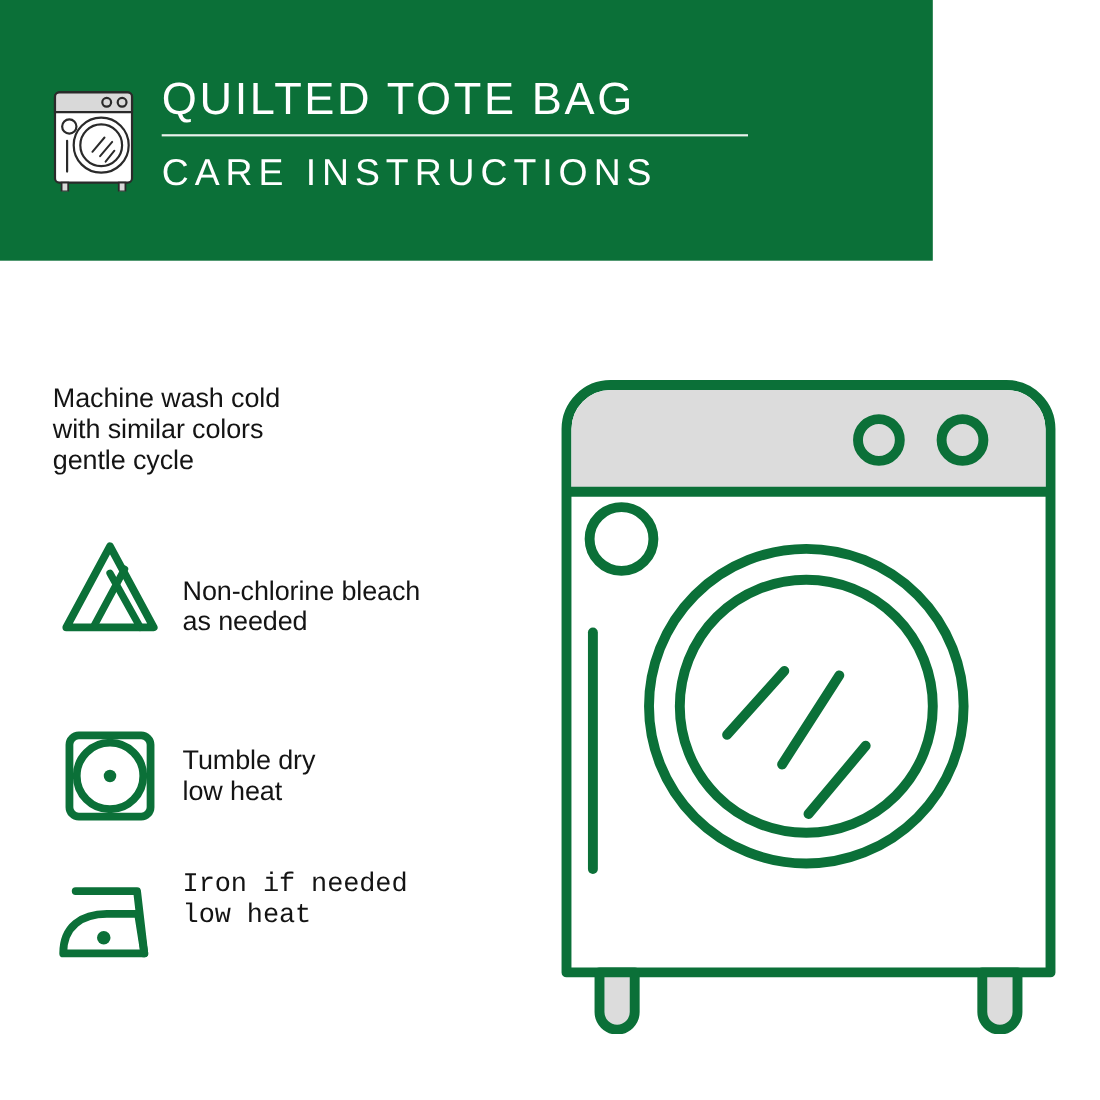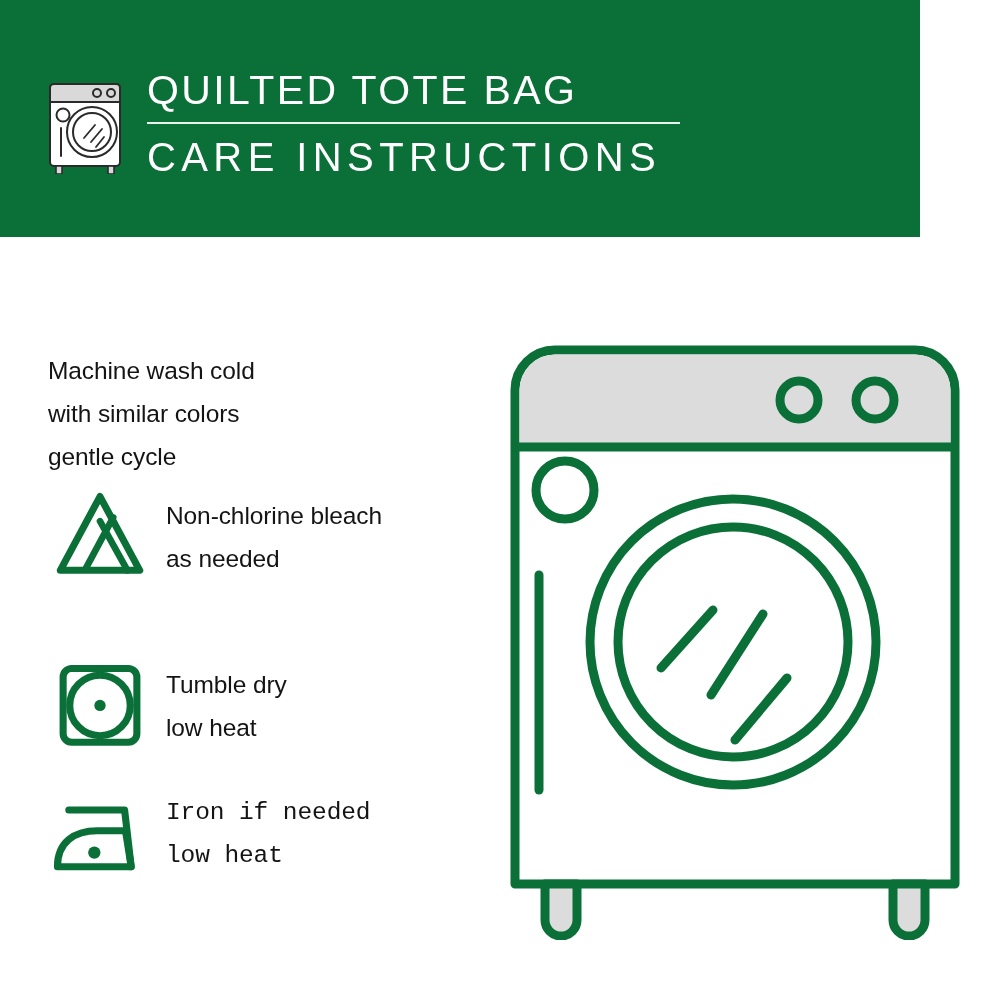--- a/index.html
+++ b/index.html
@@ -13,21 +13,21 @@
     font-family: "Liberation Sans", sans-serif;
     overflow: hidden;
     position: relative;
   }
 
   
   #header-banner {
     position: absolute;
     left: 0;
     top: 0;
-    width: 920px;
+    width: 848px;
     height: 237px;
     background: #0b7038;
     box-sizing: border-box;
   }
   #header-logo-icon {
     position: absolute;
     left: 42px;
     top: 68px;
     width: 95px;
     height: 106px;
@@ -48,21 +48,21 @@
   }
   #header-divider {
     width: 533px;
     height: 2px;
     background: #e9f2ec;
     margin-top: 8px;
     margin-bottom: 9px;
   }
   #header-title-sub {
     color: #ffffff;
-    font-size: 40px;
+    font-size: 34px;
     line-height: 48px;
     letter-spacing: 5.4px;
     font-weight: 400;
     white-space: nowrap;
   }
 
   
   #care-list {
     position: absolute;
     left: 0;
@@ -80,21 +80,21 @@
   .care-symbol {
     width: 118px;
     flex: 0 0 118px;
     display: flex;
     align-items: center;
     justify-content: flex-start;
   }
   .care-label {
     color: #141414;
     font-size: 24.5px;
-    line-height: 43px;
+    line-height: 28px;
     letter-spacing: -0.1px;
     font-weight: 400;
     padding-top: 2px;
     white-space: pre-line;
   }
   #care-item-0 { top: 110px; }
   #care-item-1 { top: 248px; align-items: flex-end; }
   #care-item-2 { top: 420px; align-items: center; }
   #care-item-3 { top: 552px; font-family: Liberation Mono, monospace; }
 

